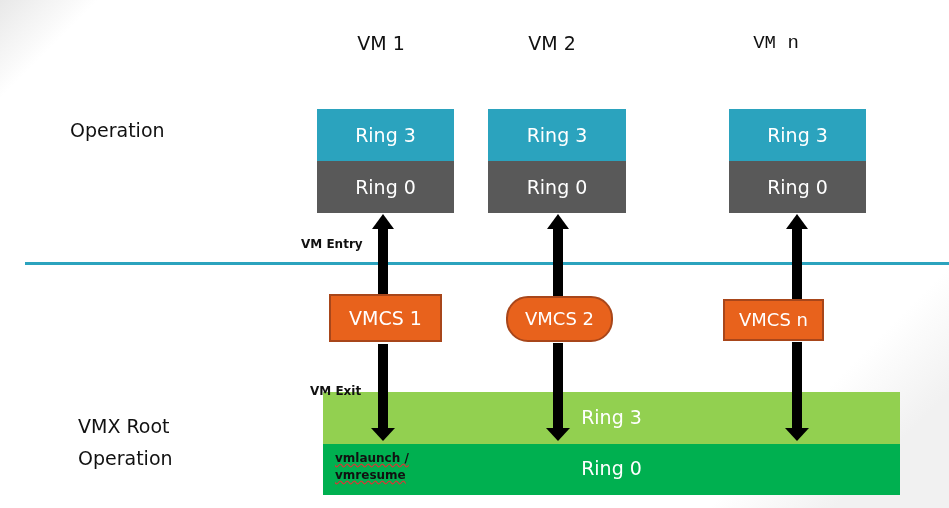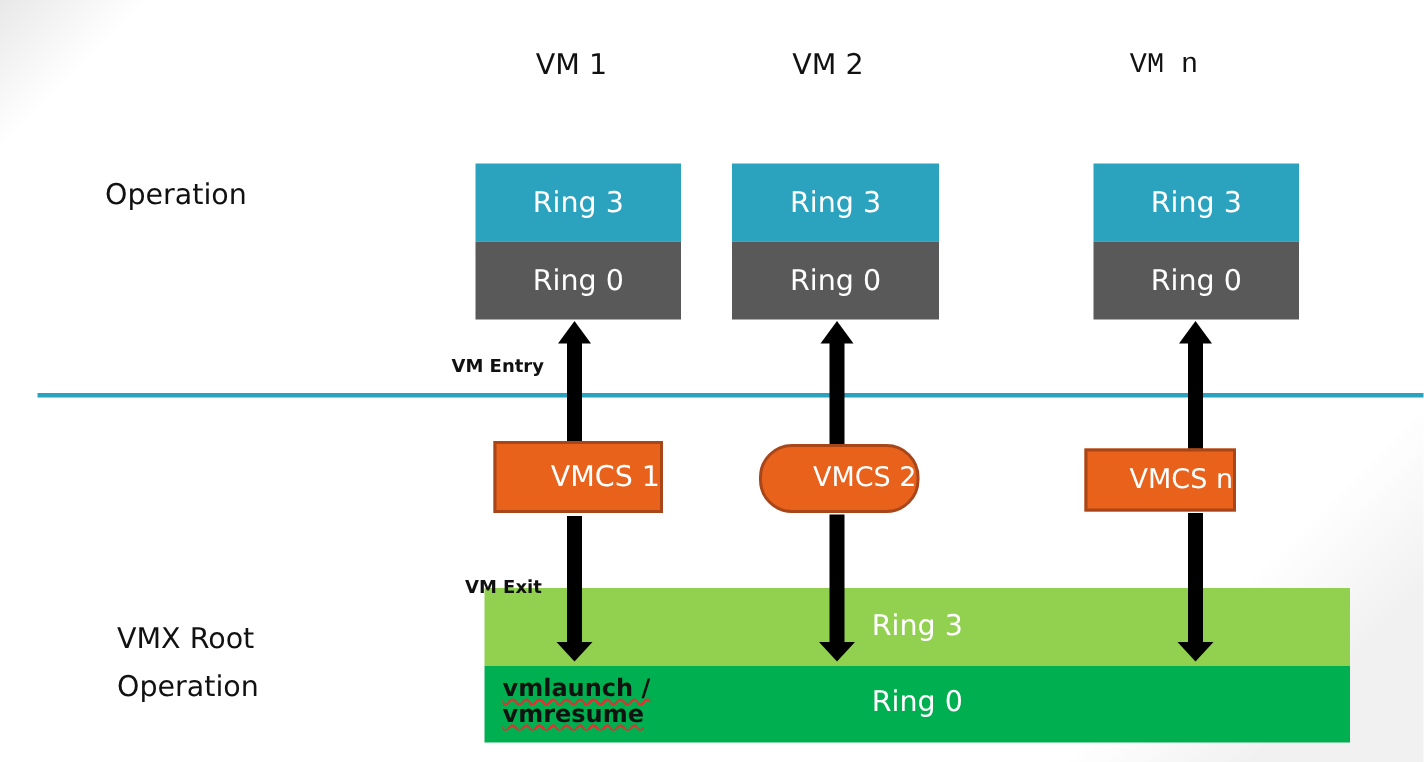--- a/index.html
+++ b/index.html
@@ -5,21 +5,21 @@
   html,body{margin:0;padding:0;}
   body{width:949px;height:508px;position:relative;overflow:hidden;
     background:linear-gradient(135deg,#e8e8e8 0px,#ffffff 70px,#ffffff 860px,#f1f1f1 949px);
     font-family:"DejaVu Sans","Liberation Sans",sans-serif;color:#111;}
   .abs{position:absolute;}
   .vm-title{font-size:19px;text-align:center;width:120px;}
   .side-label{font-size:19px;line-height:32px;}
   .ring{color:#fff;font-size:19px;text-align:center;}
   .r3{background:#2ba3be;height:52px;line-height:52px;}
   .r0{background:#595959;height:52px;line-height:52px;}
-  .vmcs{background:#e8621c;border:2px solid #a8461a;color:#fff;font-size:18px;text-align:right;box-sizing:border-box;}
+  .vmcs{background:#e8621c;border:2px solid #a8461a;color:#fff;font-size:18px;text-align:center;box-sizing:border-box;}
   .hline{background:#2ba3be;height:3px;}
   .lbl{font-size:12px;font-weight:bold;}
   .green-top{background:#92d050;}
   .green-bot{background:#00b050;}
 </style>
 </head>
 <body>
 
 <div class="abs side-label" style="left:70px;top:114px;">
   <div>Operation</div>
@@ -46,21 +46,21 @@
   <div class="ring r0">Ring 0</div>
 </div>
 
 <div class="abs hline" style="left:25px;top:262px;width:924px;"></div>
 
 <div class="abs green-top" style="left:323px;top:392px;width:577px;height:52px;">
   <div class="ring" style="position:absolute;left:0;right:0;top:14px;">Ring 3</div>
 </div>
 <div class="abs green-bot" style="left:323px;top:444px;width:577px;height:51px;">
   <div class="ring" style="position:absolute;left:0;right:0;top:13px;">Ring 0</div>
-  <div style="position:absolute;left:12px;top:6px;font-size:16px;font-weight:bold;line-height:17px;color:#111;">
+  <div style="position:absolute;left:12px;top:6px;font-size:12px;font-weight:bold;line-height:17px;color:#111;">
     <div style="text-decoration:underline wavy #d33;">vmlaunch /</div>
     <div style="text-decoration:underline wavy #d33;">vmresume</div>
   </div>
 </div>
 
 <svg class="abs" style="left:0;top:0;" width="949" height="508">
 
   <g>
     <rect x="378" y="228" width="10" height="72" fill="#000"></rect>
     <polygon points="372,229 394,229 383,214" fill="#000"></polygon>

